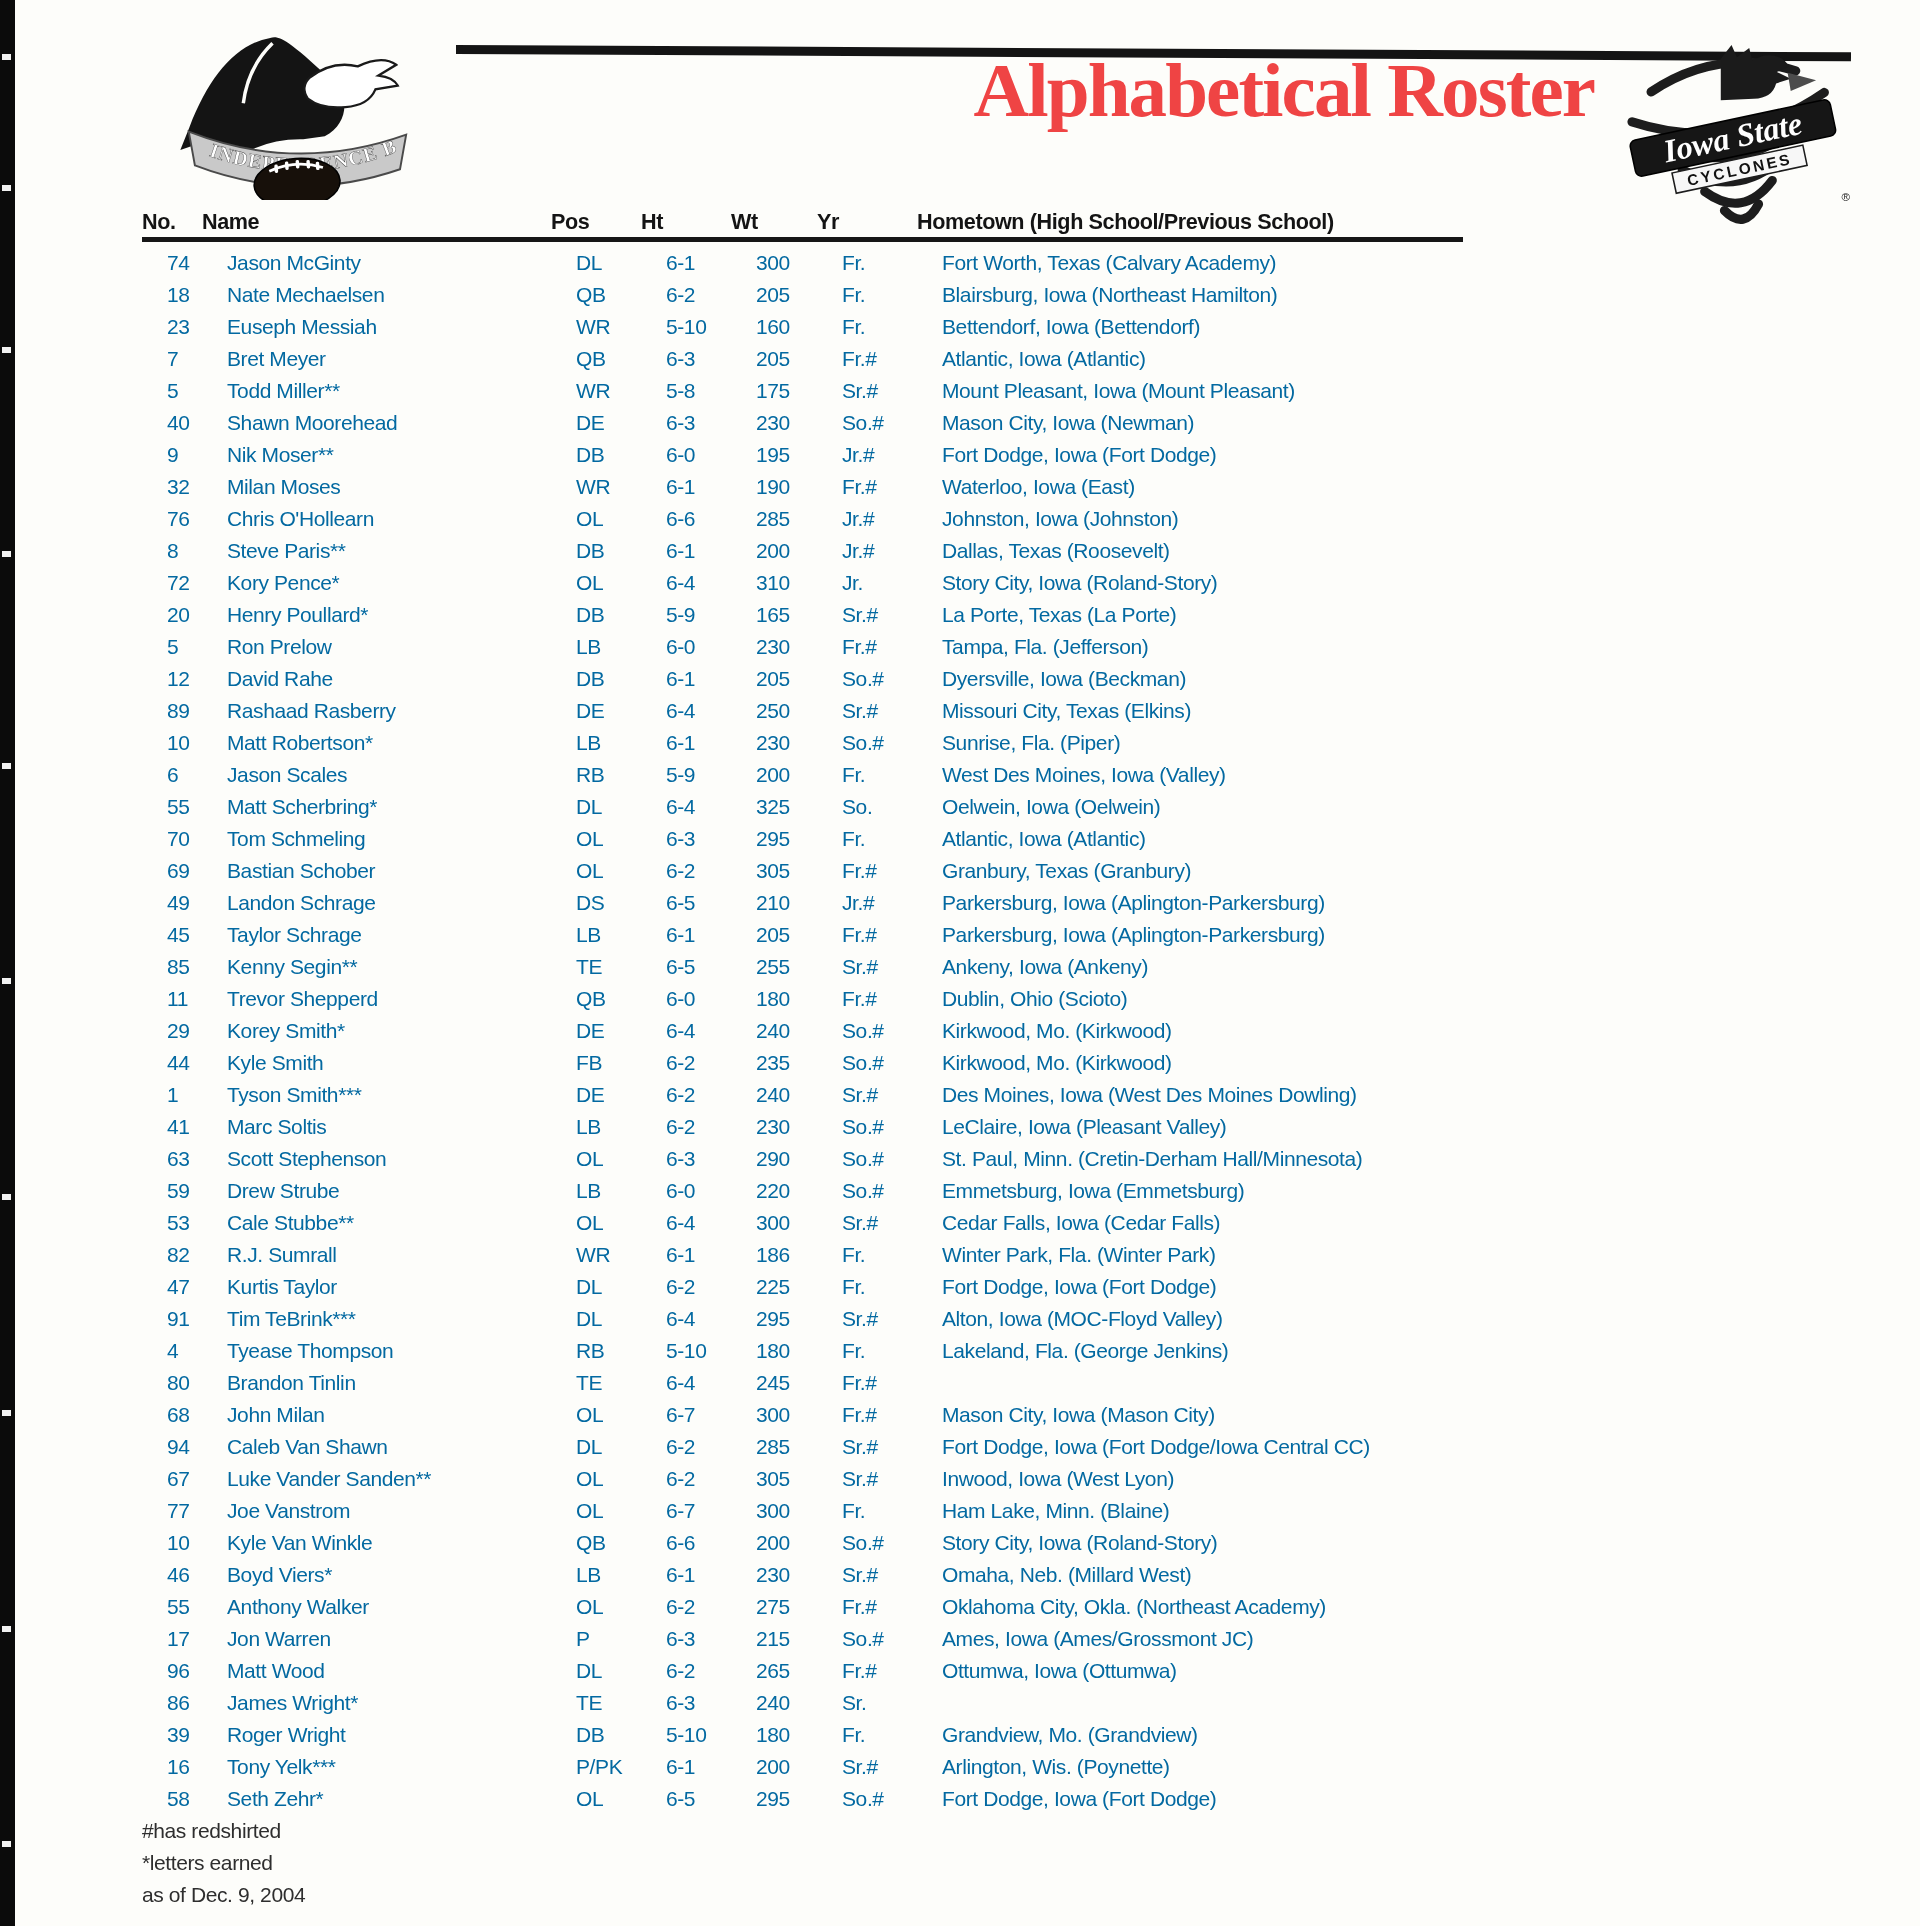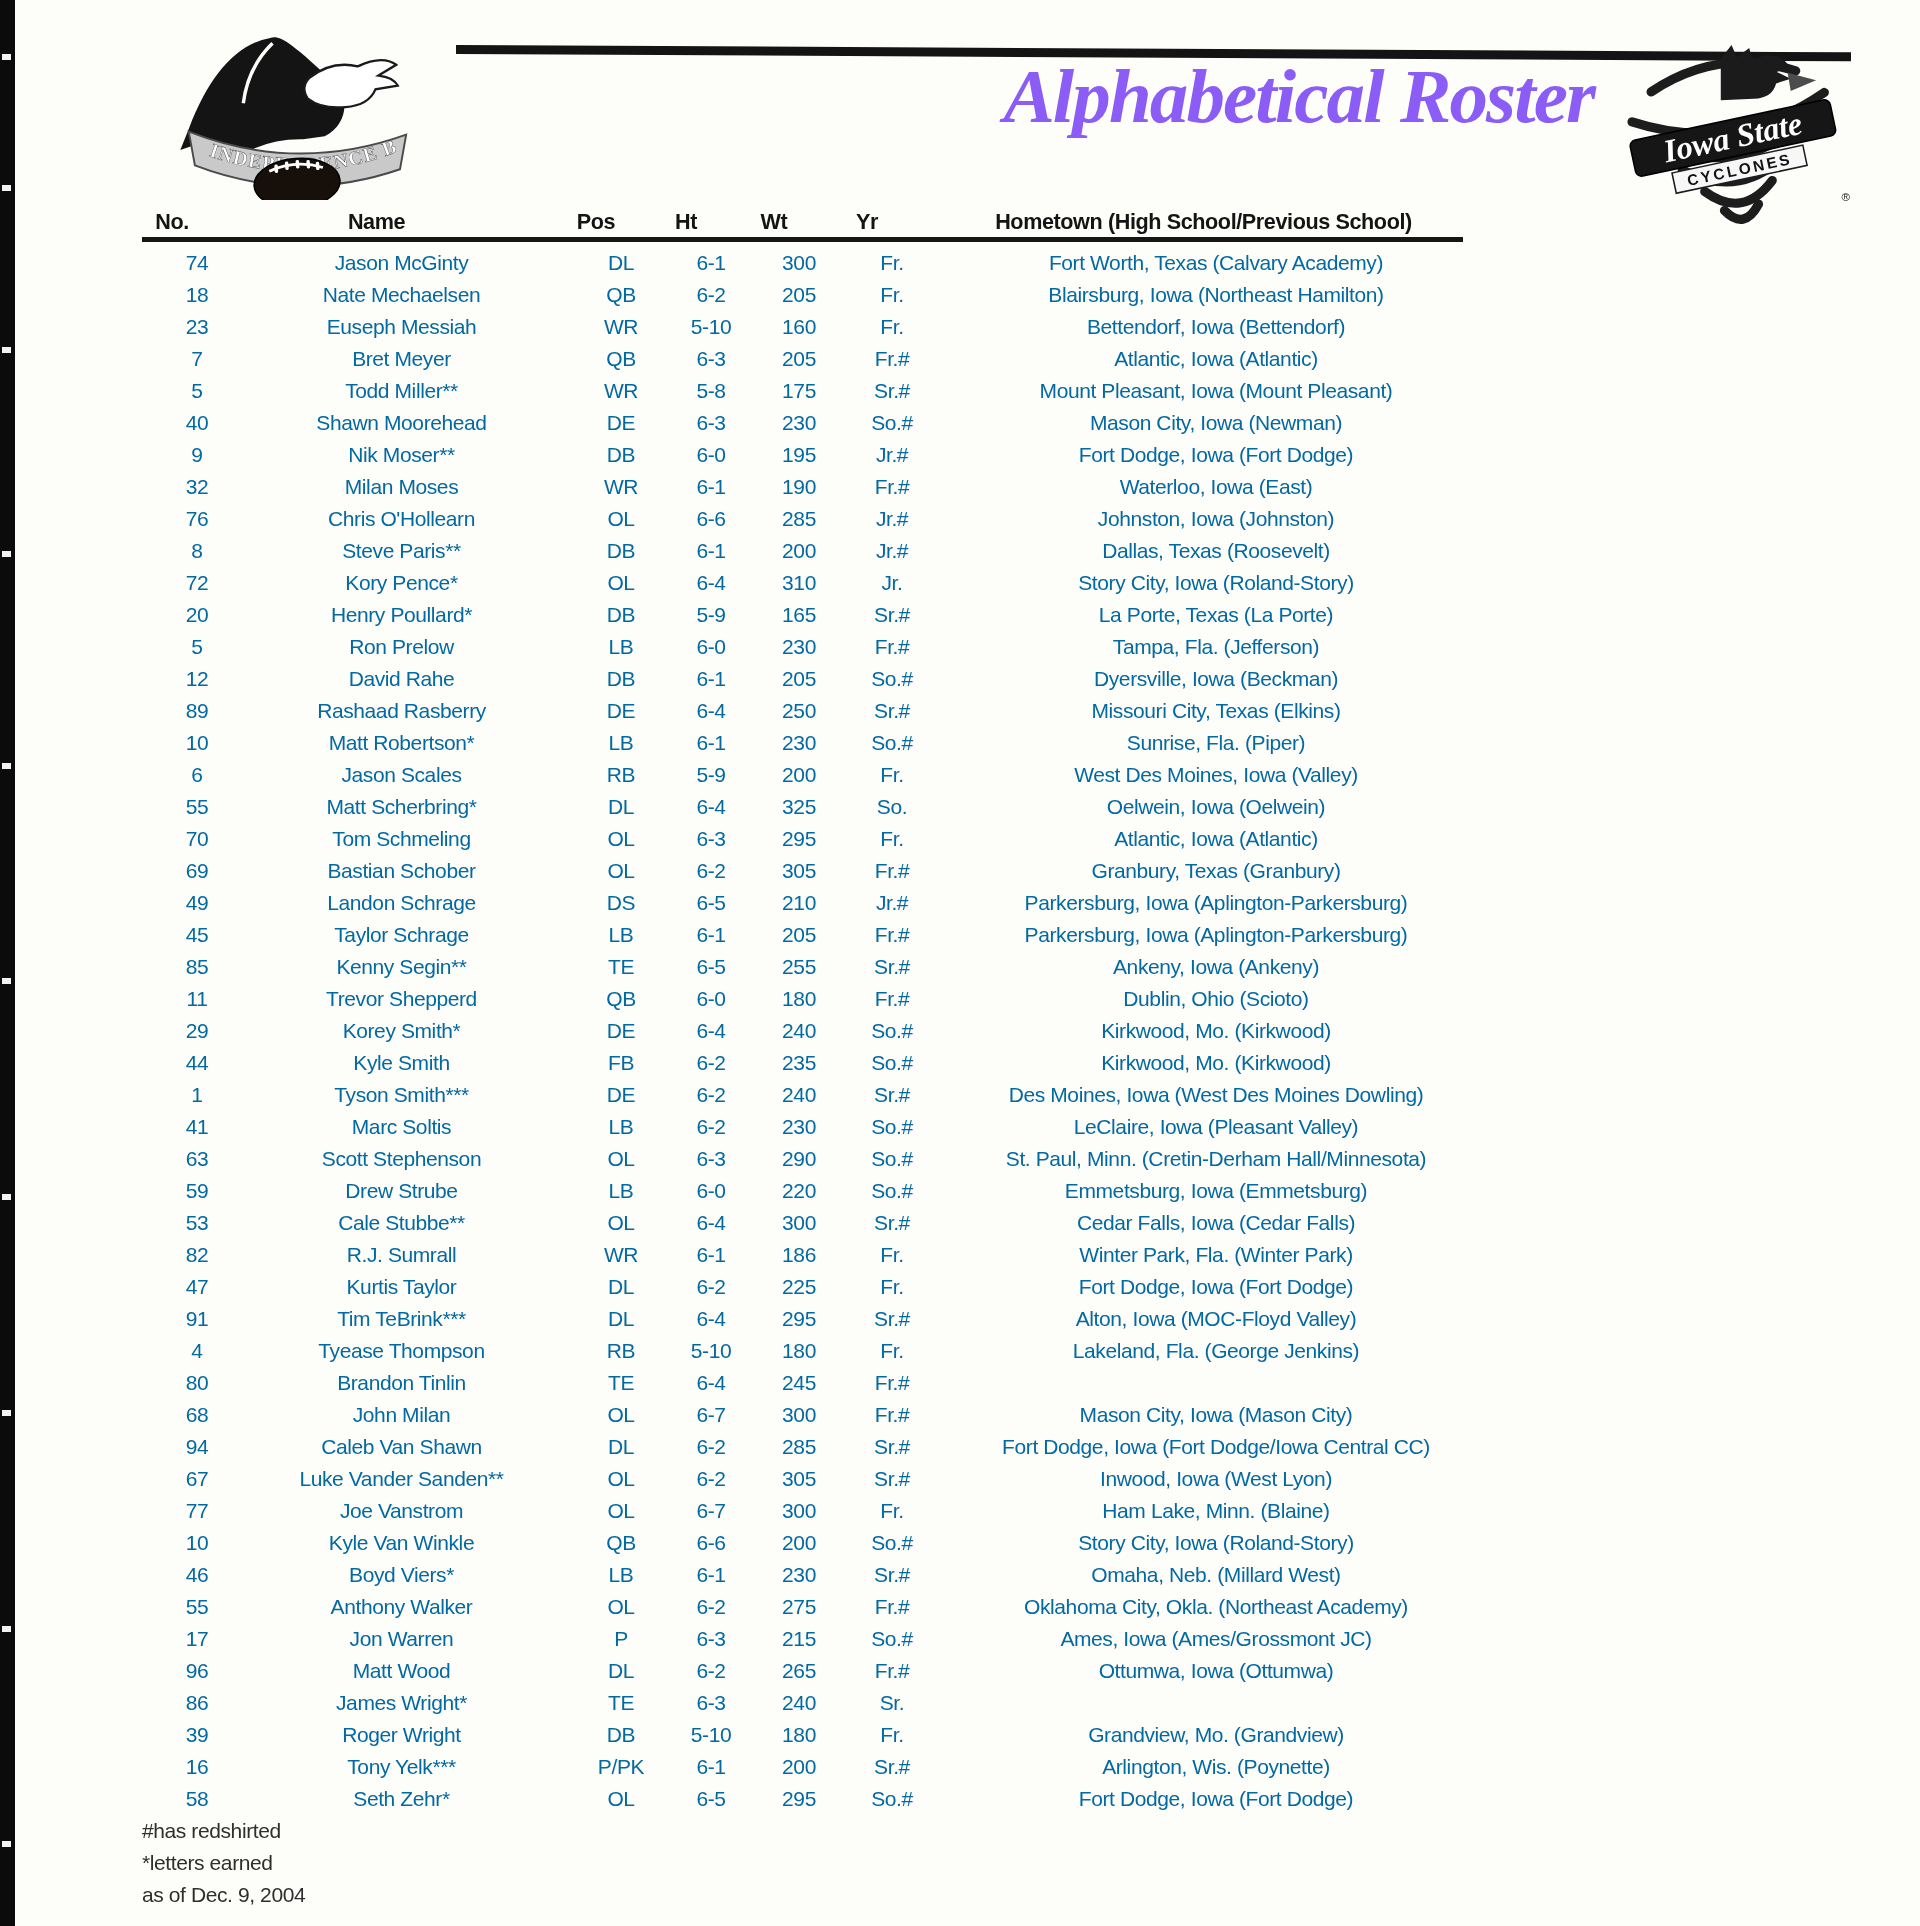--- a/index.html
+++ b/index.html
@@ -8,34 +8,33 @@
     background:#fdfdfa; font-family:"Liberation Sans", sans-serif;
     color:#262626; overflow:hidden;
   }
   
   .scan-edge { position:absolute; left:0; top:0; width:15.4px; height:2519px; background:#0b0b0b; }
   .scan-edge .tick { position:absolute; left:2.3px; width:9.2px; height:6.2px; background:#f2f2f2; }
 
   
   .top-rule { position:absolute; left:456px; top:45px; width:1395px; height:9.2px; background:#141414; transform:rotate(0.30deg); transform-origin:left center; }
   .page-title {
-    position:absolute; right:326px; top:52px;
+    position:absolute; right:326px; top:46px;
     font-family:"Liberation Serif", serif; font-weight:bold;
-    font-size:77px; letter-spacing:-1.9px; color:#8b5cf6; white-space:nowrap;font-style:italic;
+    font-size:77px; letter-spacing:-1.9px; color:#ef4444; white-space:nowrap;
   }
   .ib-logo { position:absolute; left:143px; top:31px; }
   .isu-logo { position:absolute; left:1606px; top:35px; }
 
   
   .roster { position:absolute; left:142px; top:210px; width:1348px; }
   .thead, .row {
     display:grid;
     grid-template-columns:60px 349px 90px 90px 86px 100px auto;
     white-space:nowrap;
-    text-align:center;
   }
   .thead { font-weight:bold; font-size:21.6px; line-height:24px; color:#141414; letter-spacing:-0.4px; }
   .head-rule { width:1321px; height:5px; background:#161616; margin-top:3.1px; }
   .tbody { margin-top:5.4px; }
   .row { font-size:21px; line-height:32px; letter-spacing:-0.4px; color:#0369a1;margin-left:25px; }
   .footnotes { font-size:21px; line-height:32px; letter-spacing:-0.4px; color:#2e2e2e; }
 </style>
 </head>
 <body>
 

